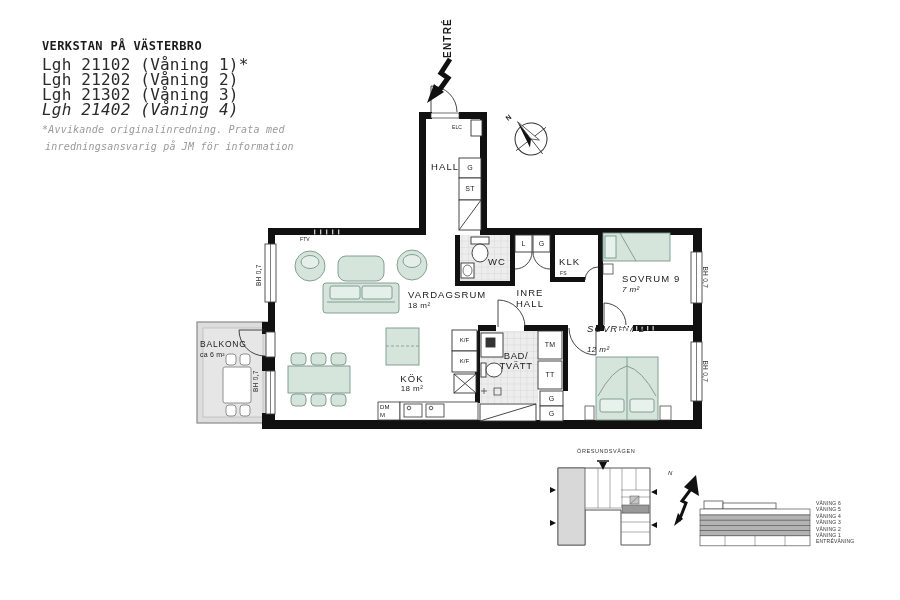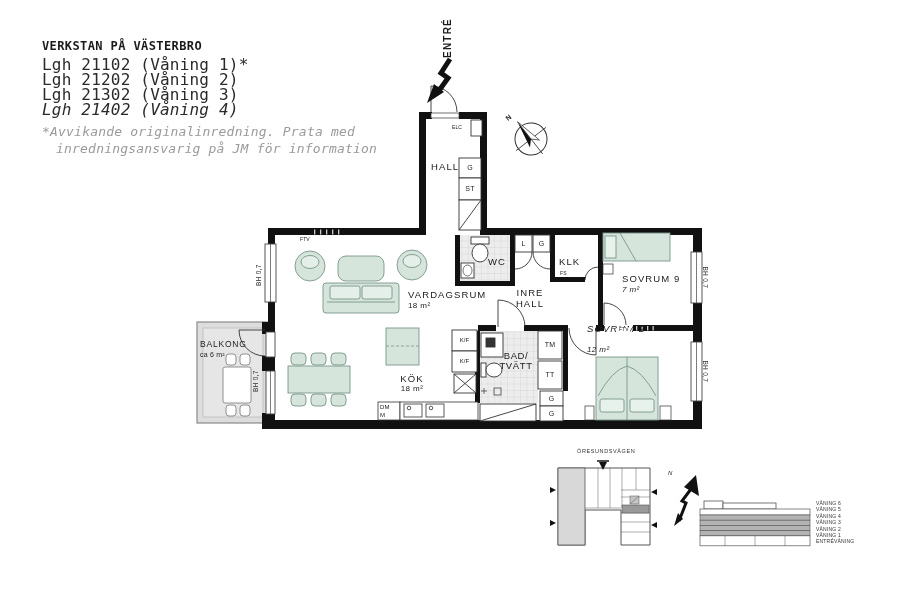--- a/index.html
+++ b/index.html
@@ -3,21 +3,21 @@
 <meta charset="utf-8">
 <style>
   html,body{margin:0;padding:0;background:#fff;}
   .page{position:relative;width:900px;height:600px;background:#ffffff;overflow:hidden;
         font-family:"Liberation Sans",sans-serif;}
   svg{position:absolute;left:0;top:0;}
   .lbl{position:absolute;color:#1b1b1b;white-space:nowrap;line-height:1;}
   .mono{font-family:"DejaVu Sans Mono",monospace;}
   .title{font-size:12px;font-weight:bold;letter-spacing:.4px;}
   .aptline{font-size:16px;letter-spacing:.2px;color:#2a2a2a;}
-  .footnote{font-size:13px;font-style:italic;color:#9a9a9a;letter-spacing:.2px;}
+  .footnote{font-size:10px;font-style:italic;color:#9a9a9a;letter-spacing:.2px;}
   .room{font-size:9.5px;letter-spacing:1.1px;color:#1b1b1b;}
   .areat{font-size:8px;letter-spacing:.4px;color:#1b1b1b;}
   .fix7{font-size:7px;letter-spacing:.2px;}
   .fix6{font-size:6px;letter-spacing:.1px;}
   .fix5{font-size:5px;letter-spacing:.1px;}
   .ctr{text-align:center;}
   .rotccw{transform:rotate(-90deg);}
   .rotcw{transform:rotate(90deg);}
   .entre{font-size:10px;font-weight:bold;letter-spacing:1.2px;transform:rotate(-90deg);}
   .bh{font-size:6.5px;letter-spacing:.3px;color:#333;}
@@ -281,21 +281,21 @@
     <line x1="785" y1="535.8" x2="785" y2="545.8" stroke="#555" stroke-width="0.5"></line>
   </g>
 </svg>
 
 <div class="lbl mono title" style="left:42px;top:40px;">VERKSTAN PÅ VÄSTERBRO</div>
 <div class="lbl mono aptline" style="left:42px;top:57px;">Lgh 21102 (Våning 1)*</div>
 <div class="lbl mono aptline" style="left:42px;top:72px;">Lgh 21202 (Våning 2)</div>
 <div class="lbl mono aptline" style="left:42px;top:87px;">Lgh 21302 (Våning 3)</div>
 <div class="lbl mono aptline" style="left:42px;top:102px;font-style:italic;">Lgh 21402 (Våning 4)</div>
 <div class="lbl mono footnote" style="left:42px;top:125px;">*Avvikande originalinredning. Prata med</div>
-<div class="lbl mono footnote" style="left:56px;top:142px;text-align:right;">inredningsansvarig på JM för information</div>
+<div class="lbl mono footnote" style="left:45px;top:142px;text-align:right;">inredningsansvarig på JM för information</div>
 
 <div class="lbl entre ctr" style="left:418px;top:33px;width:60px;">ENTRÉ</div>
 <div class="lbl fix7" style="left:506px;top:114px;transform:rotate(-38deg);font-weight:bold;">N</div>
 
 <div class="lbl room" style="left:431px;top:162px;">HALL</div>
 <div class="lbl room" style="left:408px;top:290px;">VARDAGSRUM</div>
 <div class="lbl areat" style="left:408px;top:302px;">18 m²</div>
 <div class="lbl room ctr" style="left:392px;top:374px;width:40px;">KÖK</div>
 <div class="lbl areat ctr" style="left:392px;top:385px;width:40px;">18 m²</div>
 <div class="lbl room" style="left:488px;top:257px;">WC</div>

